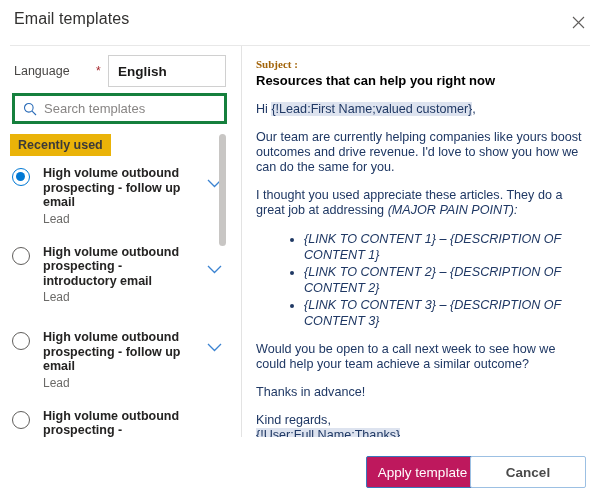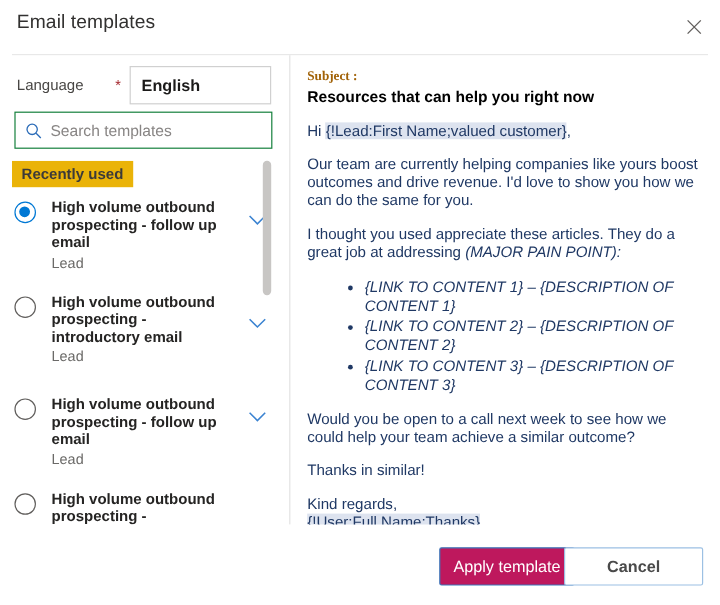--- a/index.html
+++ b/index.html
@@ -96,21 +96,21 @@
     padding-left: 9px;
     font-size: 13.5px;
     font-weight: bold;
     color: #1b1a19;
   }
 
   .search-box {
     position: absolute;
     left: 12px; top: 47px;
     width: 215px; height: 31px;
-    border: 1px solid #15803d;
+    border: 3px solid #15803d;
     background: #fff;
     box-sizing: border-box;
     display: flex;
     align-items: center;
     cursor: text;
   }
   .search-ico {
     margin-left: 8px;
     margin-right: 7px;
     display: flex;
@@ -410,21 +410,21 @@
 
   <p class="p"><span>I thought you used appreciate these articles. They do a great job at addressing </span><i>(MAJOR PAIN POINT):</i></p>
 
   <ul class="bullets">
     <li>{LINK TO CONTENT 1} – {DESCRIPTION OF CONTENT 1}</li>
     <li>{LINK TO CONTENT 2} – {DESCRIPTION OF CONTENT 2}</li>
     <li>{LINK TO CONTENT 3} – {DESCRIPTION OF CONTENT 3}</li>
   </ul>
 
   <p class="p">Would you be open to a call next week to see how we could help your team achieve a similar outcome?</p>
-  <p class="p">Thanks in similar!</p>
+  <p class="p">Thanks in advance!</p>
 
   <p class="p"><span>Kind regards,</span><br><span class="token">{!User:Full Name;Thanks}</span></p>
 </div>
 
 <div class="footer">
   <button class="btn btn-primary">Apply template</button>
   <button class="btn btn-secondary">Cancel</button>
 </div>
 
 </body></html>

